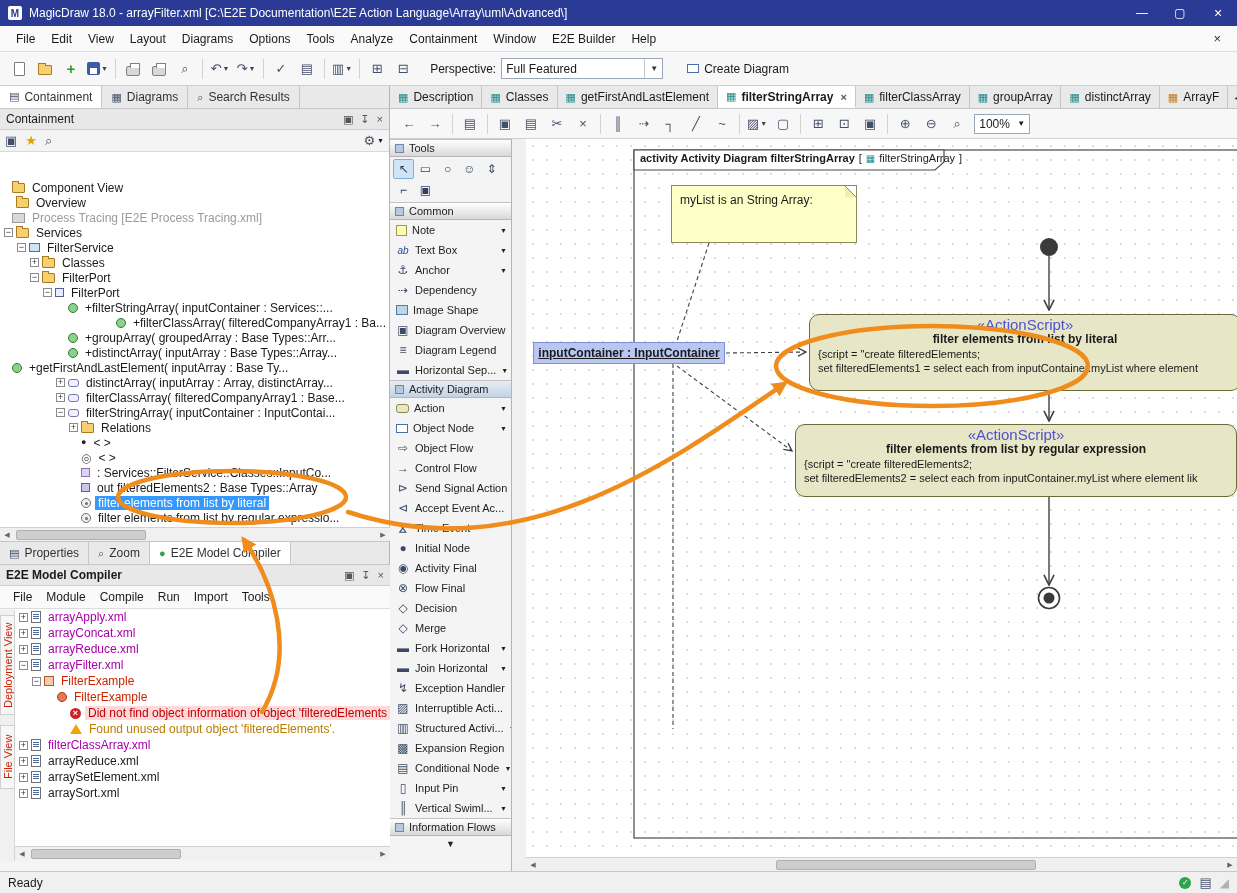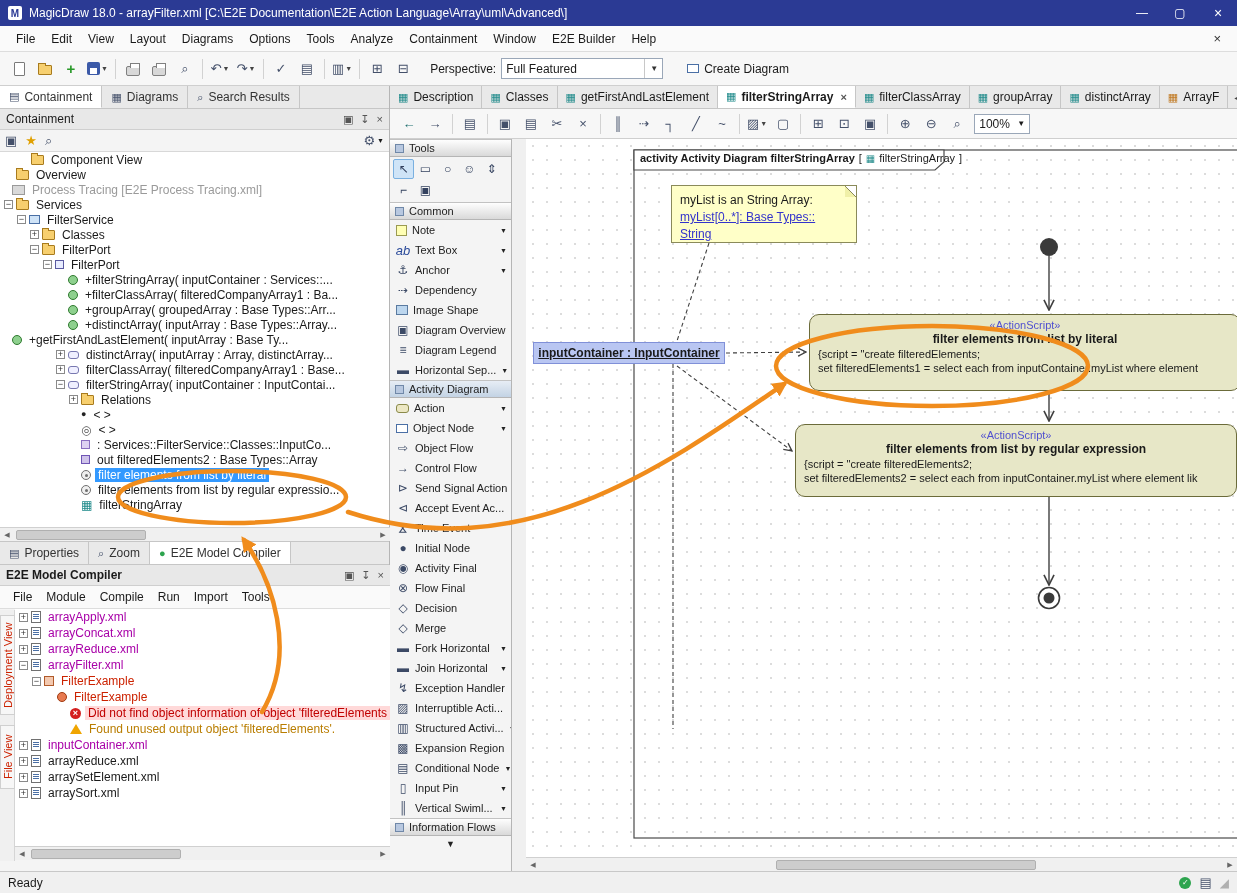--- a/index.html
+++ b/index.html
@@ -111,40 +111,40 @@
   .tools-grid{display:flex;flex-wrap:wrap;padding:2px 3px;gap:1px}
   .tool-btn{width:21px;height:20px;display:flex;align-items:center;justify-content:center;border:1px solid transparent;border-radius:2px;font-size:12px;color:#33415e}
   .tool-btn.sel{background:#cfe4f7;border-color:#7ab0e0}
   .pal-item{height:20px;display:flex;align-items:center;gap:5px;padding:0 4px 0 6px;font-size:11px;white-space:nowrap;overflow:hidden;color:#222}
   .pal-item .dropdown-arrow{margin-left:auto;font-size:7px;color:#222}
   .pal-glyph{width:14px;flex:none;display:inline-flex;align-items:center;justify-content:center;font-size:12px;color:#3c4a66}
   .pic-note{width:11px;height:11px;background:#ffffb4;border:1px solid #9a9a52}
   .pic-img{width:12px;height:10px;background:#bcd6ee;border:1px solid #5a7aa0}
   .pic-action{width:13px;height:9px;background:#ece7c3;border:1px solid #8a8a4a;border-radius:3px}
   .pic-objnode{width:12px;height:9px;background:#fff;border:1px solid #4a6fa5}
-  .pic-ab{font-size:13px;font-style:italic;color:#2a4a9a}
+  .pic-ab{font-size:10px;font-style:italic;color:#2a4a9a}
   .pic-hour{transform:rotate(90deg)}
   .pal-down{height:16px;display:flex;align-items:center;justify-content:center;font-size:9px;color:#222}
 
   
   .canvas{position:absolute;left:136px;top:53px;width:725px;height:732px;background:#fff}
   .canvas-content{position:absolute;left:0;top:0;width:711px;height:718px;overflow:hidden;background-image:radial-gradient(circle,#dcdcdc 1px,transparent 1px);background-size:14px 14px}
   .vscroll{position:absolute;right:0;top:0;width:14px;height:718px;background:#f0f0f0;border-left:1px solid #d0d0d0}
   .vthumb{position:absolute;left:2px;width:10px;background:#cdcdcd;border:1px solid #b0b0b0;border-radius:2px}
   .canvas .hscroll{position:absolute;left:0;bottom:0;width:711px}
   .sb-corner{position:absolute;right:0;bottom:0;width:14px;height:14px;background:#ececec}
   .frame-header-text{position:absolute;left:114px;top:13px;font-size:11px;white-space:nowrap;display:flex;align-items:center;gap:4px}
   .frame-header-text b{font-weight:bold}
   .fh-ico{color:#1f8a8a;font-size:10px}
   .dnote{position:absolute;left:145px;top:46px;width:186px;height:58px;background:#ffffc8;border:1px solid #8a8a5a;padding:6px 8px;font-size:12px;line-height:17px}
   .dnote .fold{position:absolute;top:0;right:0;width:11px;height:11px;background:linear-gradient(225deg,#fff 46%,#8a8a5a 46%,#8a8a5a 54%,#f0f0a8 54%)}
   .dnote .nlink{color:#3333cc;text-decoration:underline}
   .obj-label{position:absolute;left:7px;top:203px;width:192px;height:22px;background:#b9c6f2;border:1px solid #8090d8;display:flex;align-items:center;justify-content:center;font-weight:bold;text-decoration:underline;font-size:12px}
   .abox{position:absolute;background:#e7e7c7;border:1px solid #6b6b3a;border-radius:10px;padding:3px 8px;overflow:hidden}
-  .abox .st{text-align:center;color:#5050d0;font-size:11px;line-height:14px}
+  .abox .st{text-align:center;color:#5050d0;font-size:15px;line-height:14px}
   .abox .nm{text-align:center;font-weight:bold;font-size:12px;line-height:15px}
   .abox .sc{font-size:11px;line-height:14px;white-space:nowrap}
 
   
   .statusbar{position:absolute;left:0;top:871px;width:1237px;height:22px;background:#f0f0f0;border-top:1px solid #c8c8c8;display:flex;align-items:center;padding:0 8px;gap:10px}
   .statusbar .right{margin-left:auto;display:flex;align-items:center;gap:8px}
   .st-green{width:12px;height:12px;border-radius:50%;background:#2da44e;display:inline-flex;align-items:center;justify-content:center;color:#fff;font-size:8px}
   .grip{color:#b0b0b0;font-size:12px}
 
   
@@ -275,21 +275,21 @@
       <span class="gly">▣</span>
       <span class="gly" style="color: rgb(224, 160, 0);">★</span>
       <span class="gly">⌕</span>
       <span class="right">
         <span class="gly">⚙</span>
         <span class="dropdown-arrow" style="font-size: 7px;">▼</span>
       </span>
     </div>
 
   <div class="tree" id="containment-tree">
-      <div class="trow" style="height: 15px; padding-left: 19px;">
+      <div class="trow" style="height: 15px; padding-left: 0; margin-top: 28px;">
         <span class="exp-sp"></span>
         <span class="ti ti-folder"></span>
         <span class="tlabel">Component View</span>
       </div>
       <div class="trow" style="height: 15px; padding-left: 4px;">
         <span class="exp-sp"></span>
         <span class="ti ti-folder"></span>
         <span class="tlabel">Overview</span>
       </div>
       <div class="trow dim" style="height: 15px; ">
@@ -320,21 +320,21 @@
       <div class="trow" style="height: 15px; padding-left: 43px;">
         <span class="exp">−</span>
         <span class="ti ti-port"></span>
         <span class="tlabel">FilterPort</span>
       </div>
       <div class="trow" style="height: 15px; padding-left: 56px;">
         <span class="exp-sp"></span>
         <span class="ti ti-op"></span>
         <span class="tlabel">+filterStringArray( inputContainer : Services::...</span>
       </div>
-      <div class="trow" style="height: 15px; padding-left: 56px;">
+      <div class="trow" style="height: 15px; padding-left: 56px; justify-content: flex-end;">
         <span class="exp-sp"></span>
         <span class="ti ti-op"></span>
         <span class="tlabel">+filterClassArray( filteredCompanyArray1 : Ba...</span>
       </div>
       <div class="trow" style="height: 15px; padding-left: 56px;">
         <span class="exp-sp"></span>
         <span class="ti ti-op"></span>
         <span class="tlabel">+groupArray( groupedArray : Base Types::Arr...</span>
       </div>
       <div class="trow" style="height: 15px; padding-left: 56px;">
@@ -484,21 +484,21 @@
             <span class="tlabel">Did not find object information of object 'filteredElements</span>
           </div>
           <div class="trow warn" style="height: 16px; padding-left: 43px;">
             <span class="exp-sp"></span>
             <span class="ti ti-warn"></span>
             <span class="tlabel">Found unused output object 'filteredElements'.</span>
           </div>
           <div class="trow magenta" style="height: 16px; padding-left: 4px;">
             <span class="exp">+</span>
             <span class="ti ti-xml"></span>
-            <span class="tlabel">inputContainer.xml</span>
+            <span class="tlabel">filterClassArray.xml</span>
           </div>
           <div class="trow" style="height: 16px; padding-left: 4px;">
             <span class="exp">+</span>
             <span class="ti ti-xml"></span>
             <span class="tlabel">arrayReduce.xml</span>
           </div>
           <div class="trow" style="height: 16px; padding-left: 4px;">
             <span class="exp">+</span>
             <span class="ti ti-xml"></span>
             <span class="tlabel">arraySetElement.xml</span>
@@ -820,21 +820,20 @@
         <b>activity Activity Diagram filterStringArray</b>
         <span>[</span>
         <span class="fh-ico">▦</span>
         <span>filterStringArray</span>
         <span>]</span>
       </div>
 
       <div class="dnote">
         <span class="fold"></span>
         <div>myList is an String Array:</div>
-        <div class="nlink">myList[0..*]: Base Types:: String</div>
       </div>
 
       <div class="obj-label">inputContainer : InputContainer</div>
 
       <div class="abox" style="left:283px;top:175px;width:432px;height:77px">
         <div class="st">«ActionScript»</div>
         <div class="nm">filter elements from list by literal</div>
         <div class="sc">{script = "create filteredElements;</div>
         <div class="sc">set filteredElements1 = select each from inputContainer.myList where element</div>
       </div>

